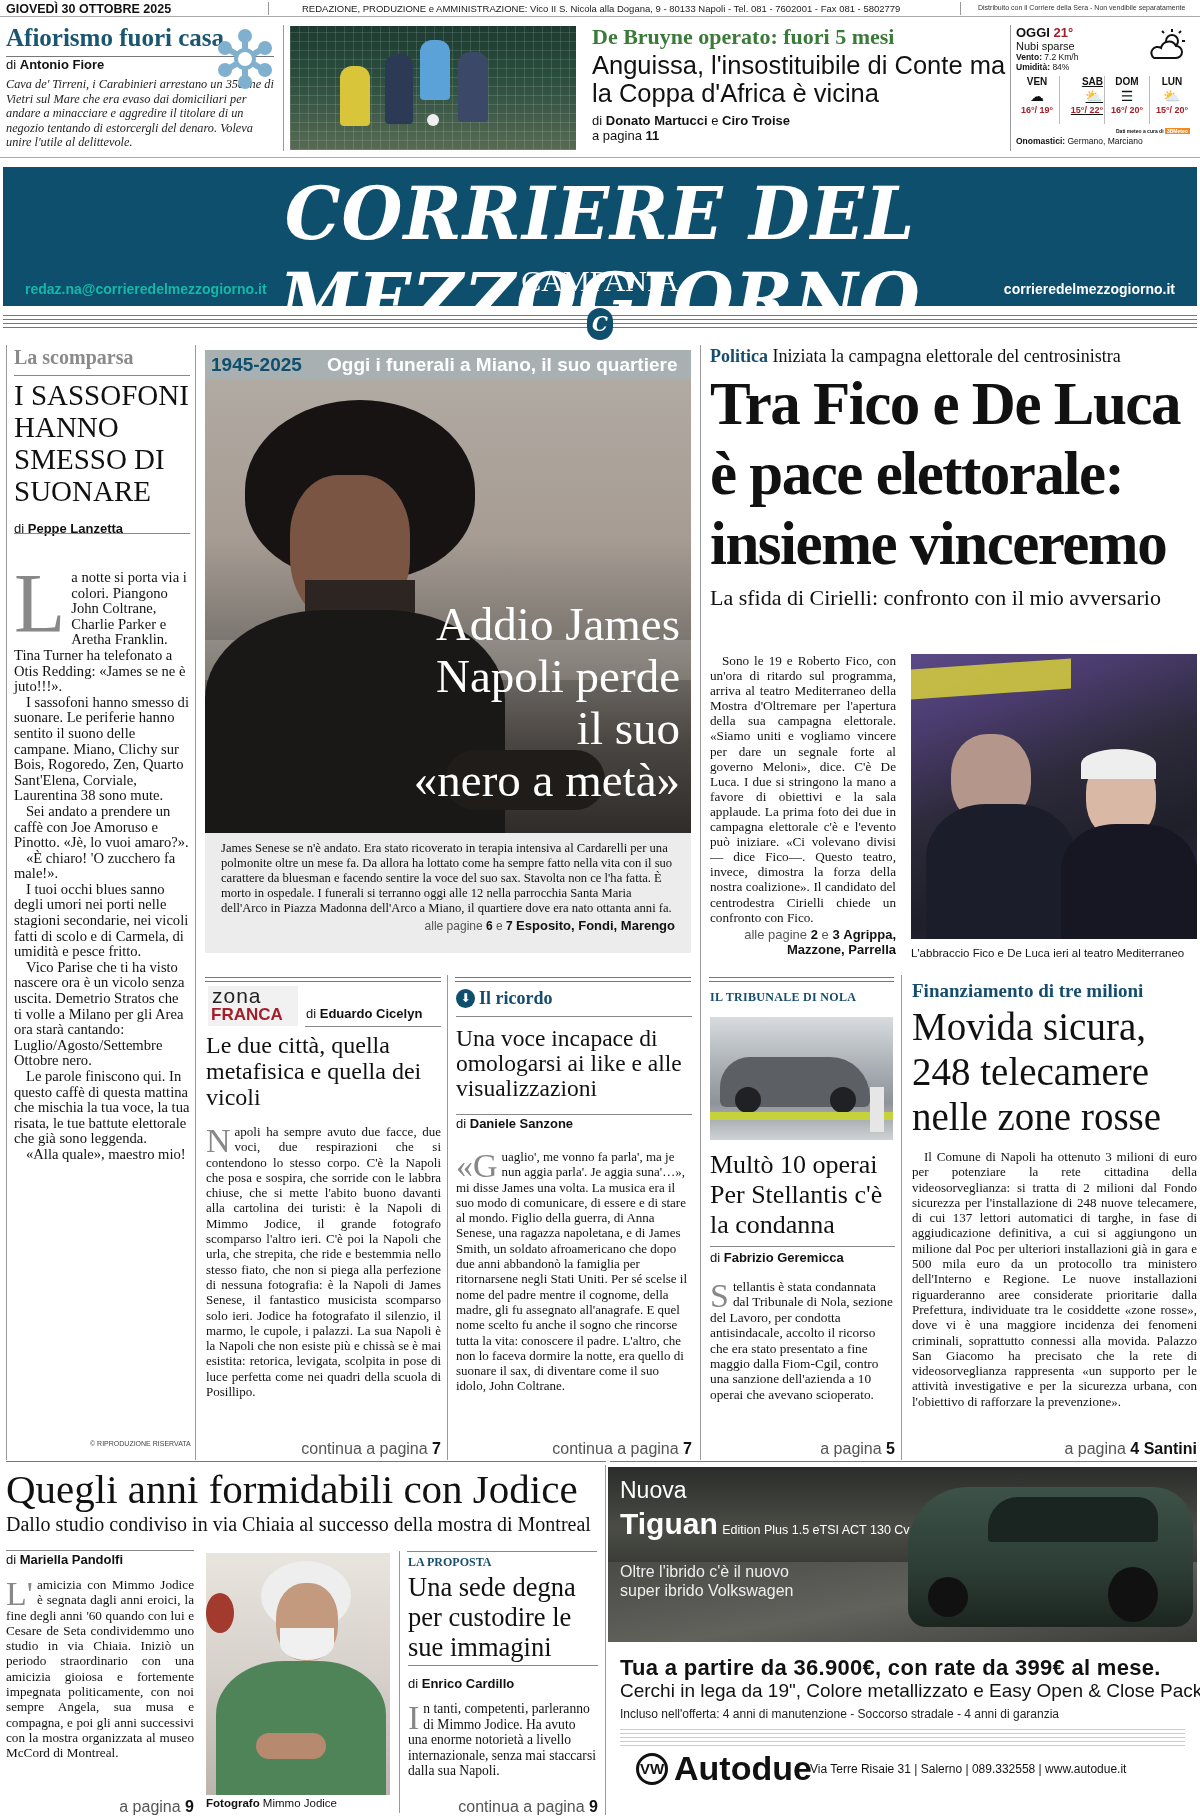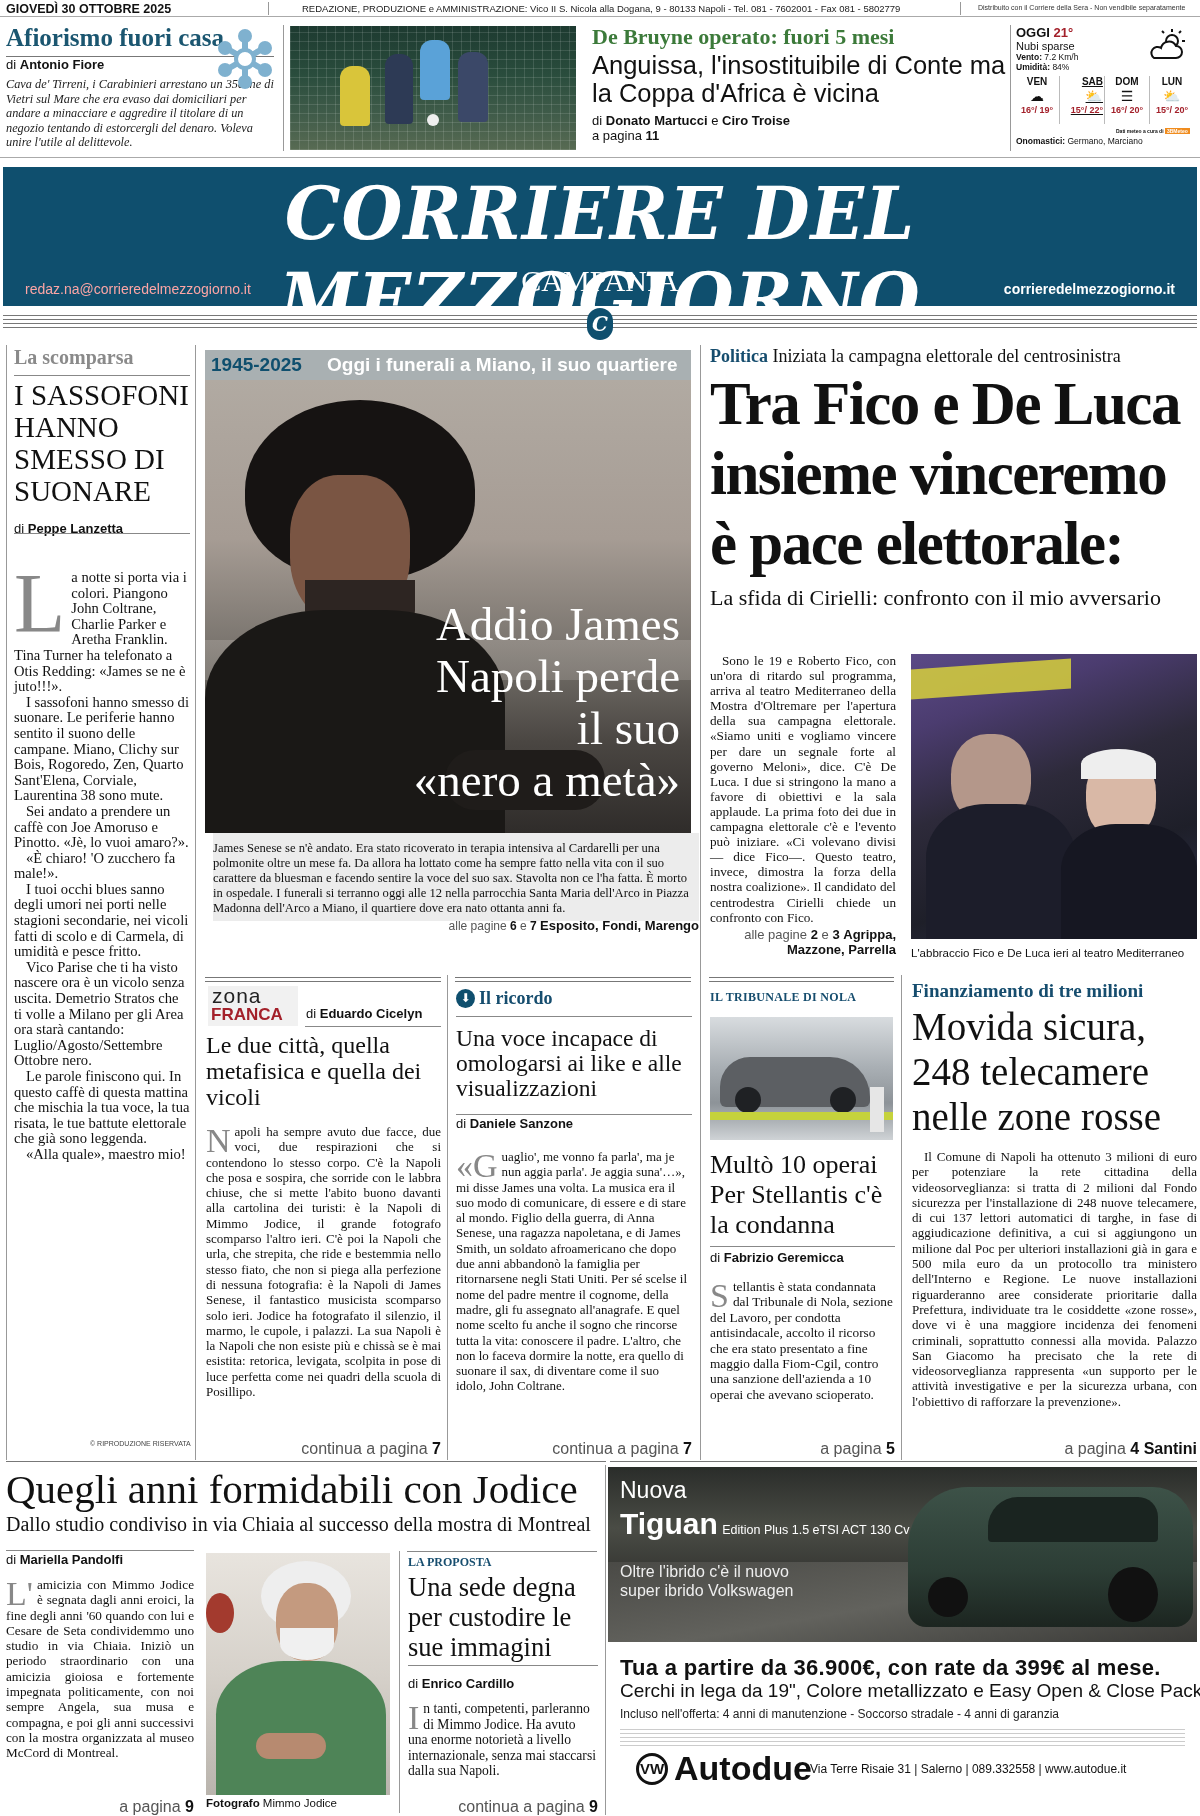--- a/index.html
+++ b/index.html
@@ -110,21 +110,21 @@
       </div>
   </div>
   <div class="abs" style="left:100px;top:102px;font-size:5px;font-weight:bold;white-space:nowrap;"><span>Dati meteo a cura di</span> <span style="background:#f08c1e;color:#fff;padding:0 2px;">3BMeteo</span></div>
   <div class="abs" style="left:0;top:110px;font-size:8.5px;white-space:nowrap;"><b>Onomastici:</b> <span>Germano, Marciano</span></div>
 </div>
 <div class="rule" style="left:0;top:157px;width:1200px;background:#aaa;"></div>
 
 <div class="abs" style="left:3px;top:167px;width:1194px;height:139px;background:#0f4f6e;">
   <div style="position:absolute;left:0;top:8px;width:1194px;text-align:center;font-family:'DejaVu Serif',serif;font-weight:bold;font-style:italic;font-size:70px;line-height:82px;color:#fff;letter-spacing:1px;transform:scaleY(1.05);">CORRIERE DEL MEZZOGIORNO</div>
   <div style="position:absolute;left:0;top:98px;width:1194px;text-align:center;font-family:'Liberation Serif',serif;font-size:30px;color:#fff;line-height:32px;">CAMPANIA</div>
-  <div class="sans" style="position:absolute;left:22px;top:114px;font-size:14px;color:#fca5a5;font-weight:normal;">redaz.na@corrieredelmezzogiorno.it</div>
+  <div class="sans" style="position:absolute;left:22px;top:114px;font-size:14px;color:#14b8a6;font-weight:bold;">redaz.na@corrieredelmezzogiorno.it</div>
   <div class="sans" style="position:absolute;right:22px;top:114px;font-size:14px;color:#fff;font-weight:bold;">corrieredelmezzogiorno.it</div>
 </div>
 <div class="dbl" style="left:3px;top:315px;width:1194px;"></div>
 <div class="dbl" style="left:3px;top:323px;width:1194px;"></div>
 <div class="abs" style="left:587px;top:308px;width:26px;height:32px;border-radius:13px;background:#0f4f6e;color:#fff;text-align:center;font-family:'DejaVu Serif',serif;font-weight:bold;font-style:italic;font-size:20px;line-height:32px;"><span>C</span></div>
 
 <div class="vrule" style="left:6px;top:345px;height:1115px;"></div>
 <div class="vrule" style="left:195px;top:345px;height:1115px;"></div>
 <div class="abs" style="left:14px;top:345px;width:176px;">
   <div class="serif" style="font-size:20px;font-weight:bold;color:#8a8a8a;line-height:24px;">La scomparsa</div>
@@ -157,32 +157,32 @@
   <div class="abs" style="left:100px;top:200px;width:110px;height:60px;background:#2d2522;border-radius:0 0 50% 50%;"></div>
   <div class="abs" style="left:0;top:230px;width:300px;height:223px;background:#1a1816;border-radius:40% 40% 0 0;"></div>
   <div class="abs" style="left:240px;top:370px;width:160px;height:60px;background:#1f1c1a;border-radius:30px;"></div>
 </div>
 <div class="abs" style="left:380px;top:598px;width:300px;text-align:right;font-family:'Liberation Serif',serif;font-size:47px;line-height:52px;color:#fff;">
   <div>Addio James</div>
   <div>Napoli perde</div>
   <div>il suo</div>
   <div>«nero a metà»</div>
 </div>
-<div class="abs" style="left:213px;top:833px;width:486px;height:88px;background:#ececec;padding:8px 0;">
+<div class="abs" style="left:205px;top:833px;width:486px;height:120px;background:#ececec;padding:8px 16px;">
   <div style="font-family:'Liberation Serif',serif;font-size:12.6px;line-height:15px;color:#111;">James Senese se n'è andato. Era stato ricoverato in terapia intensiva al Cardarelli per una polmonite oltre un mese fa. Da allora ha lottato come ha sempre fatto nella vita con il suo carattere da bluesman e facendo sentire la voce del suo sax. Stavolta non ce l'ha fatta. È morto in ospedale. I funerali si terranno oggi alle 12 nella parrocchia Santa Maria dell'Arco in Piazza Madonna dell'Arco a Miano, il quartiere dove era nato ottanta anni fa.</div>
   <div class="ref" style="margin-top:2px;font-size:12px;"><span>alle pagine</span> <b>6</b> <span>e</span> <b>7</b> <b style="font-size:13px;">Esposito, Fondi, Marengo</b></div>
 </div>
 
 <div class="vrule" style="left:700px;top:345px;height:1115px;"></div>
 <div class="abs" style="left:710px;top:345px;width:486px;">
   <div class="serif" style="font-size:18px;line-height:22px;white-space:nowrap;"><b style="color:#164d6e;">Politica</b> <span>Iniziata la campagna elettorale del centrosinistra</span></div>
   <div class="head" style="font-size:61px;line-height:70px;font-weight:bold;letter-spacing:-1.5px;margin-top:2px;">
     <div>Tra Fico e De Luca</div>
+    <div>è pace elettorale:</div>
     <div>insieme vinceremo</div>
-    <div>è pace elettorale:</div>
   </div>
   <div class="serif" style="font-size:22px;line-height:26px;margin-top:6px;white-space:nowrap;">La sfida di Cirielli: confronto con il mio avversario</div>
 </div>
 <div class="abs" style="left:710px;top:653px;width:186px;">
   <div class="body-text" style="font-size:13.2px;line-height:15.1px;text-indent:12px;">Sono le 19 e Roberto Fico, con un'ora di ritardo sul programma, arriva al teatro Mediterraneo della Mostra d'Oltremare per l'apertura della sua campagna elettorale. «Siamo uniti e vogliamo vincere per dare un segnale forte al governo Meloni», dice. C'è De Luca. I due si stringono la mano a favore di obiettivi e la sala applaude. La prima foto dei due in campagna elettorale c'è e l'evento può iniziare. «Ci volevano divisi — dice Fico—. Questo teatro, invece, dimostra la forza della nostra coalizione». Il candidato del centrodestra Cirielli chiede un confronto con Fico.</div>
   <div class="ref" style="margin-top:2px;font-size:13px;"><span>alle pagine</span> <b>2</b> <span>e</span> <b>3</b> <b>Agrippa, Mazzone, Parrella</b></div>
 </div>
 <div class="photo" style="left:911px;top:654px;width:286px;height:285px;background:linear-gradient(160deg,#5b4a86 0%,#4b3c6f 20%,#2d2a3a 45%,#1e1f29 70%,#2e3350 100%);">
   <div class="abs" style="left:0;top:10px;width:160px;height:30px;background:#d7d03c;opacity:0.85;transform:skewY(-4deg);"></div>
   <div class="abs" style="left:40px;top:80px;width:80px;height:90px;background:#b4978a;border-radius:45%;"></div>

